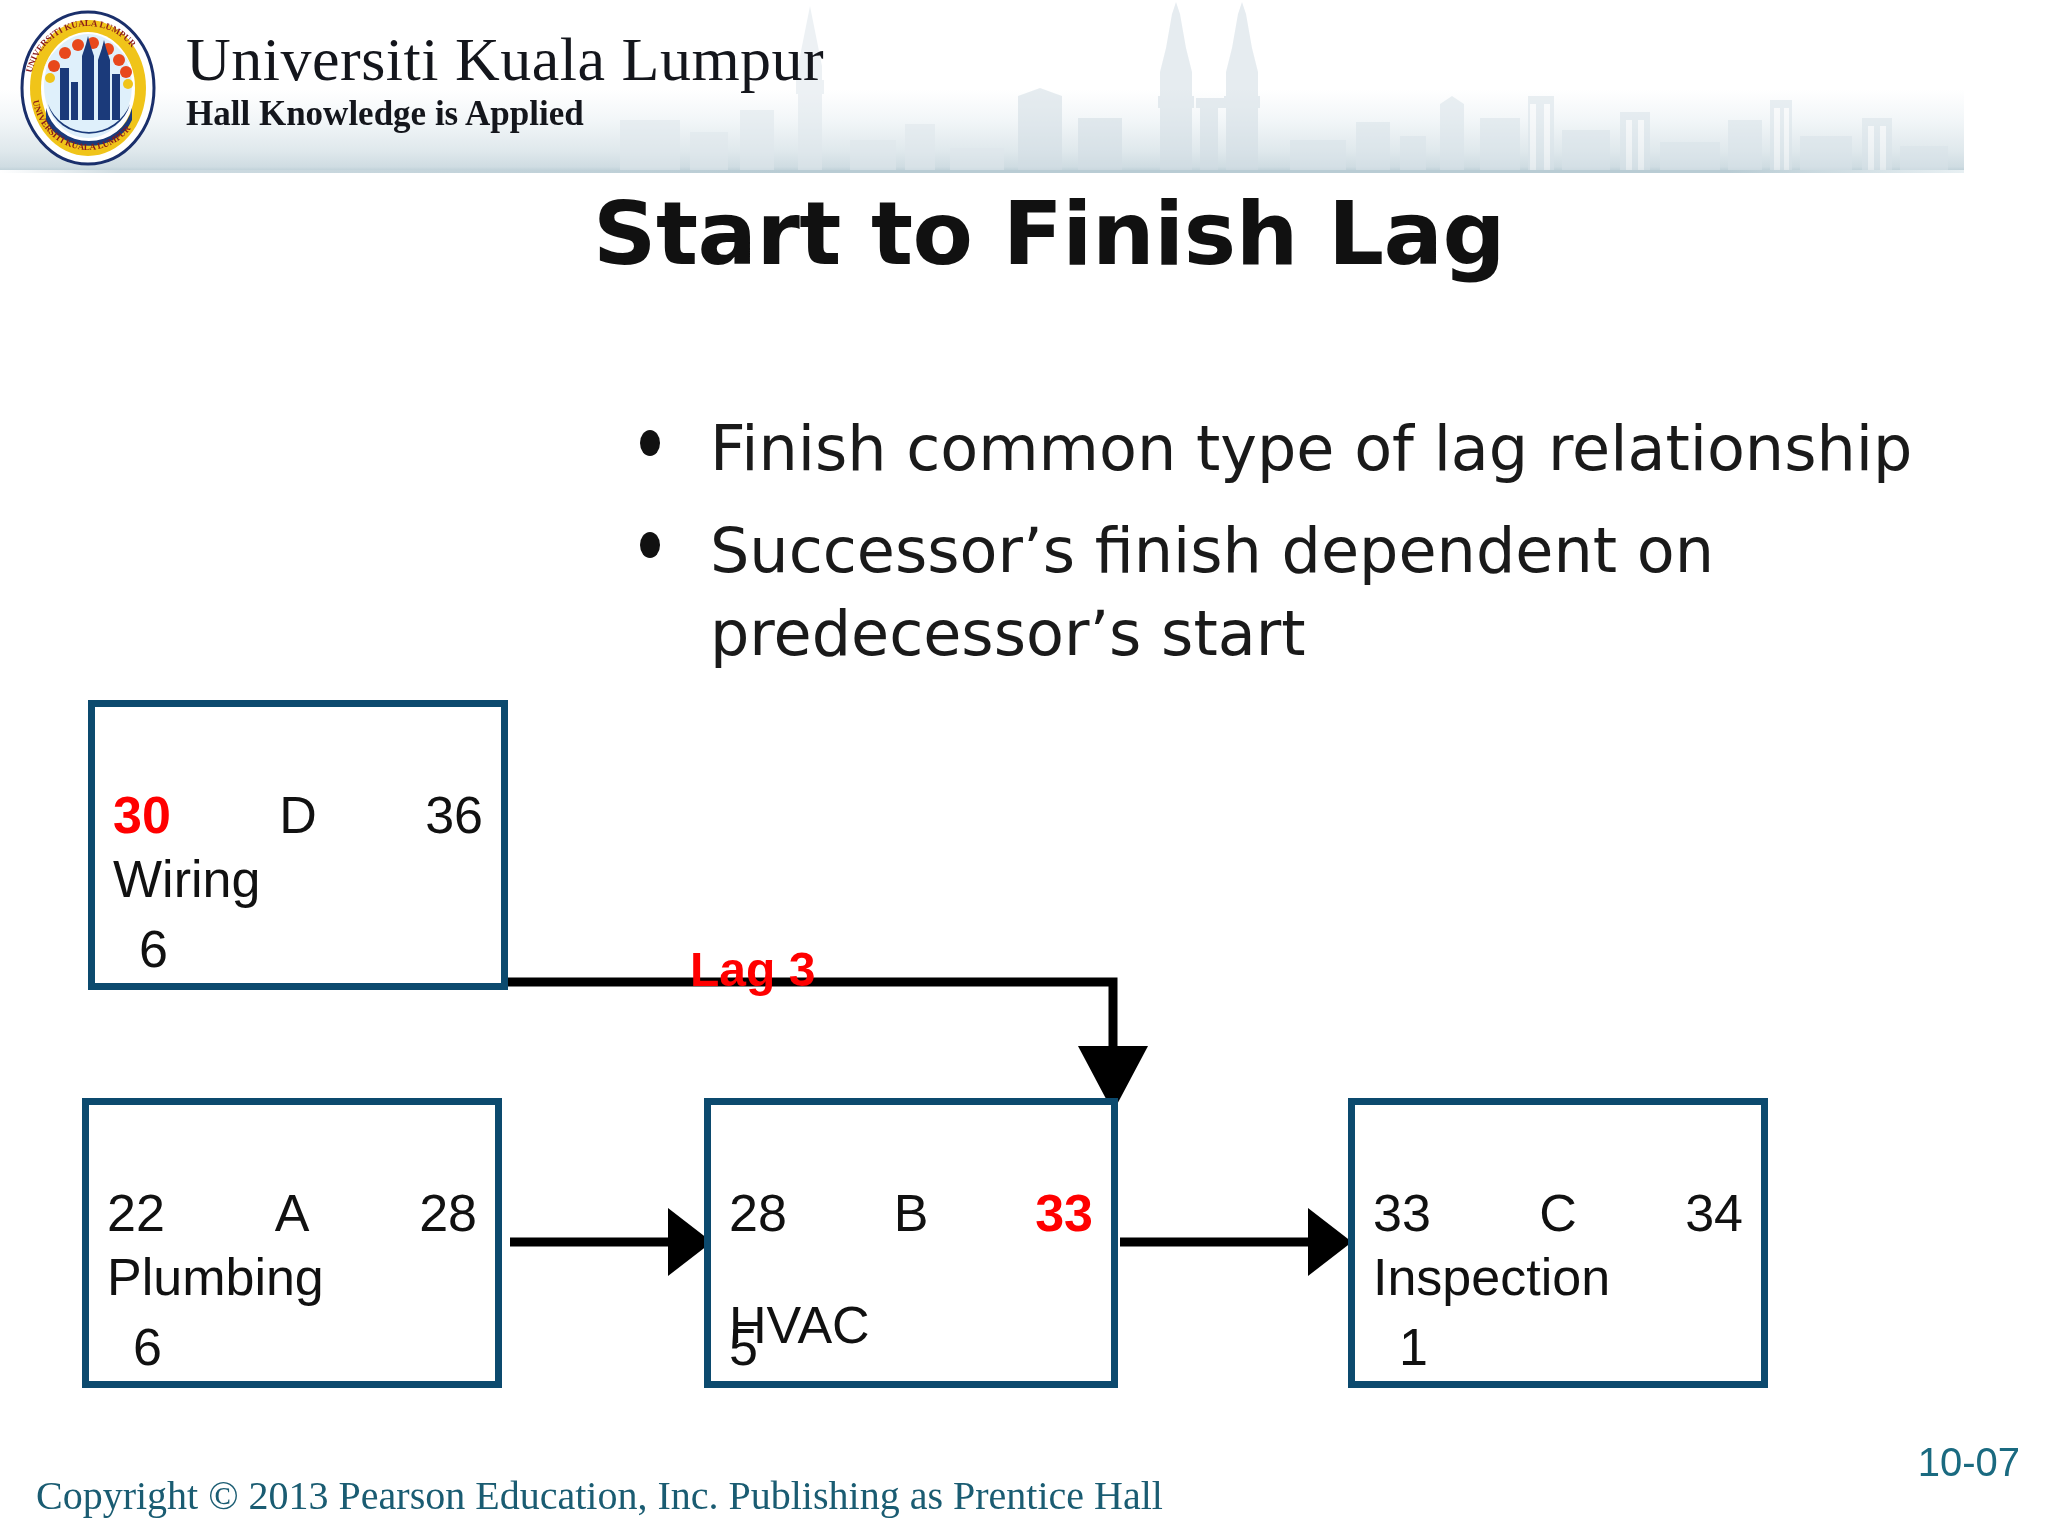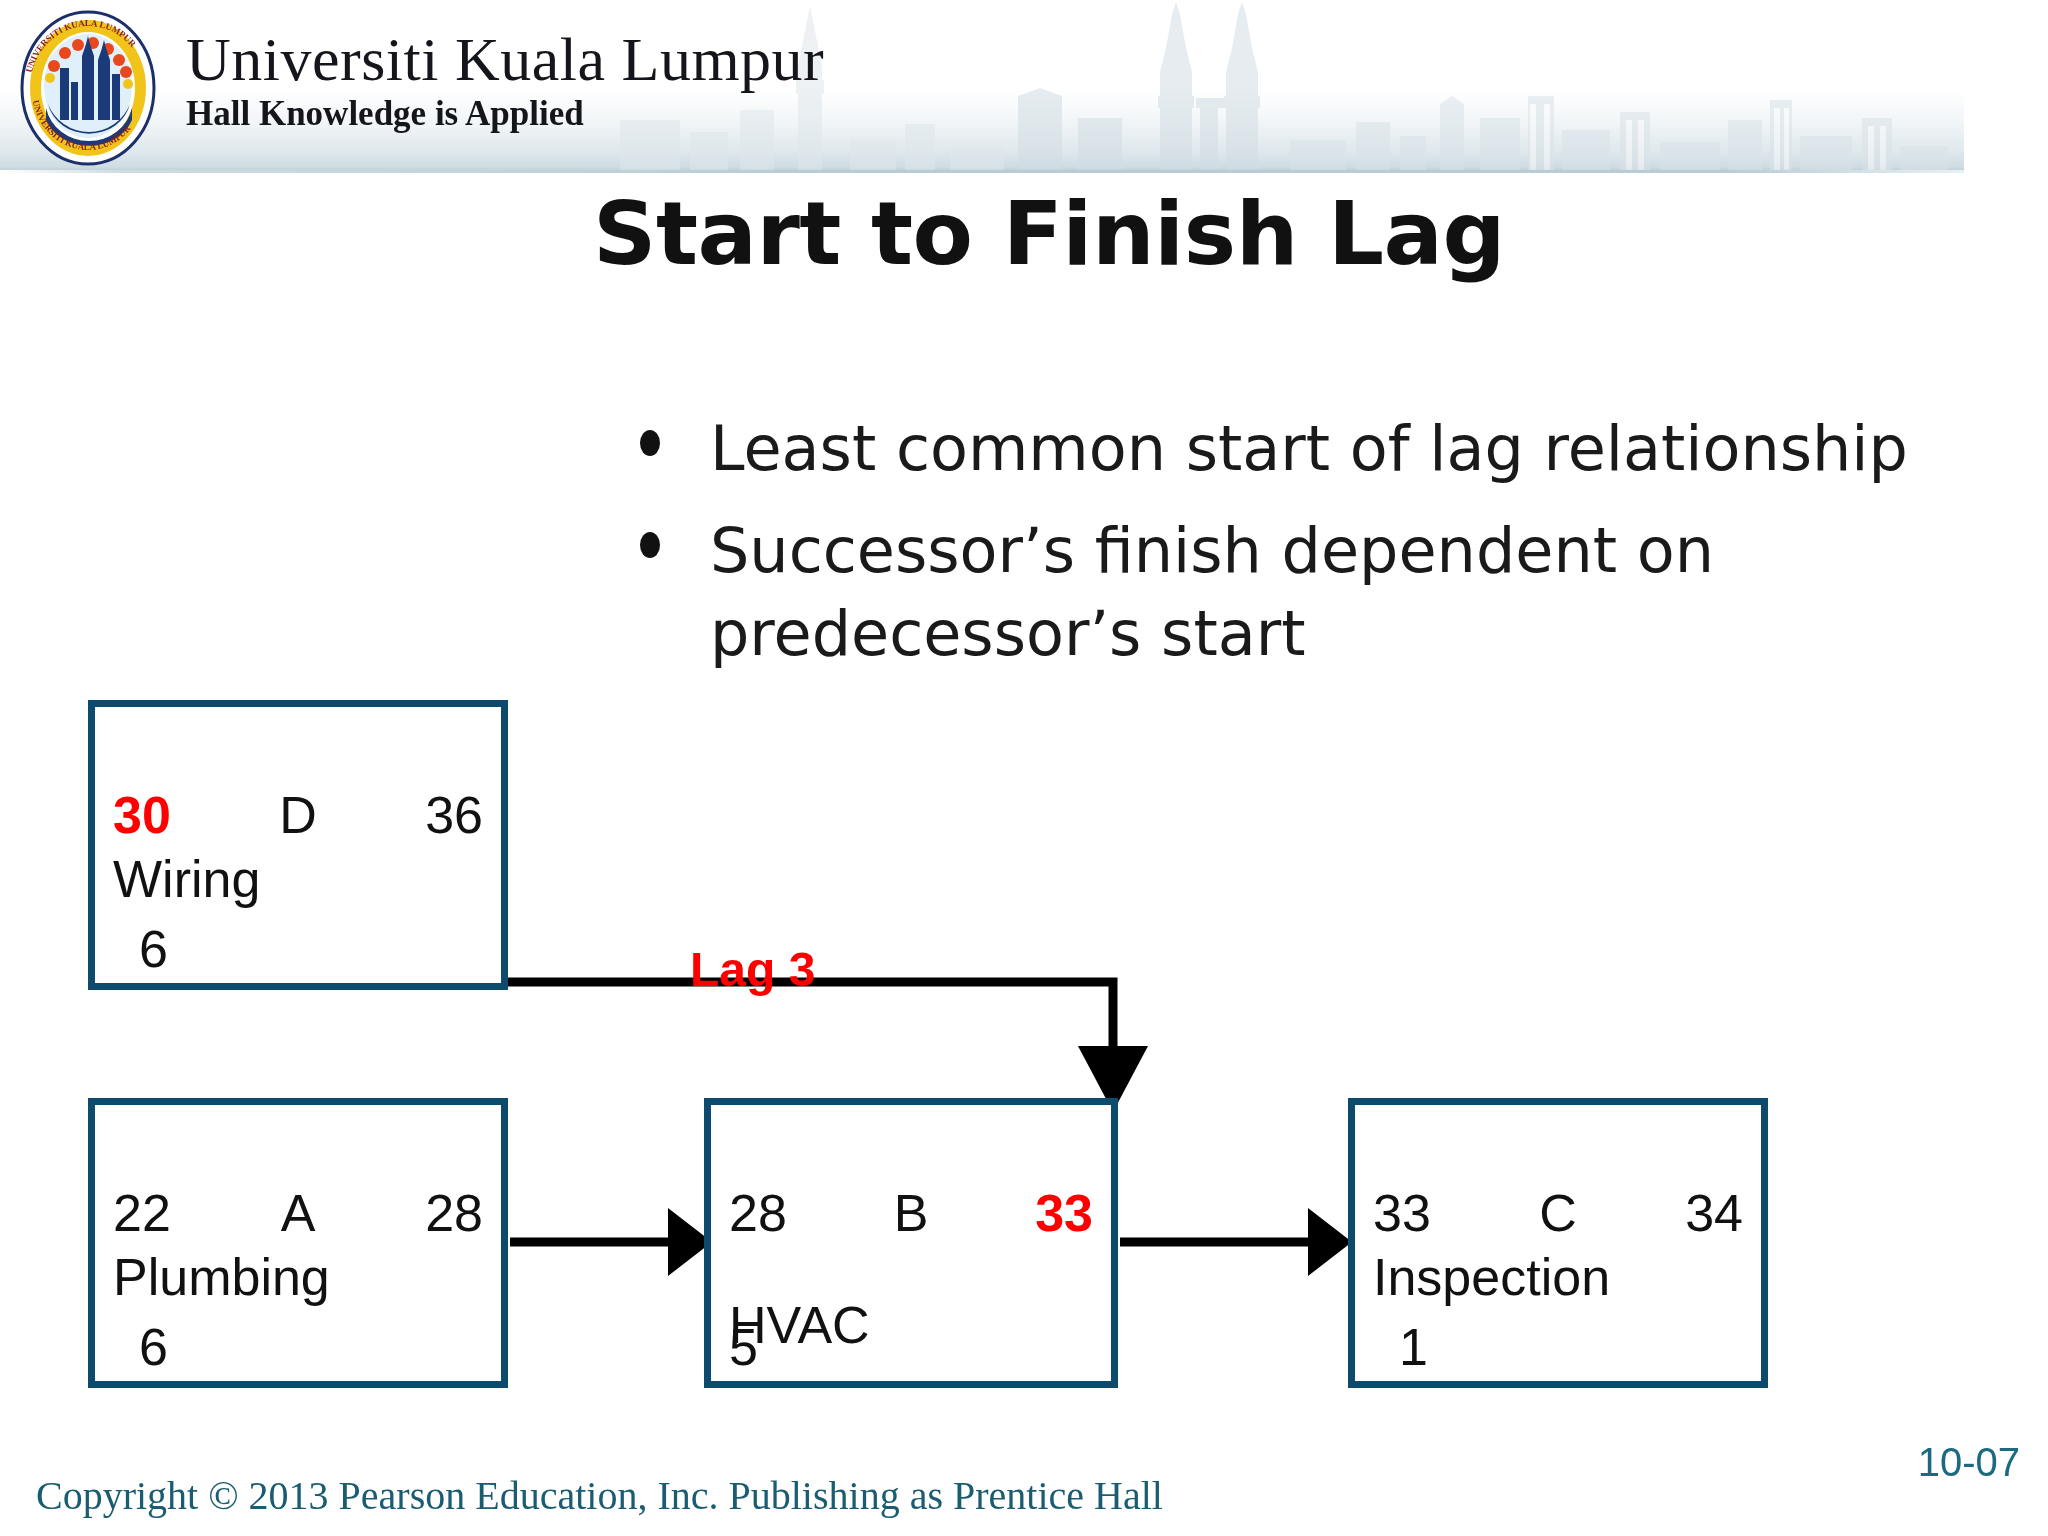--- a/index.html
+++ b/index.html
@@ -277,21 +277,21 @@
     <div class="brand-main">Universiti Kuala Lumpur</div>
     <div class="brand-sub">Hall Knowledge is Applied</div>
   </div>
 </div>
 
 <div class="slide-title">Start to Finish Lag</div>
 
 <div class="bullets">
   <div class="bullet">
     <span class="dot"></span>
-    <span>Least common start of lag relationship</span>
+    <span>Finish common type of lag relationship</span>
   </div>
   <div class="bullet">
     <span class="dot"></span>
     <span>Successor’s finish dependent on predecessor’s start</span>
   </div>
 </div>
 
 <svg class="diagram" viewBox="0 0 2048 1536">
 
   <g stroke="#000000" stroke-width="9" fill="none">
@@ -313,21 +313,21 @@
 <div class="node" style="left:88px; top:700px; width:420px; height:290px;">
   <div class="node-row" style="top:78px;">
     <span class="node-es hot">30</span>
     <span class="node-id">D</span>
     <span class="node-ef">36</span>
   </div>
   <div class="node-name" style="top:142px;">Wiring</div>
   <div class="node-dur" style="top:212px;">6</div>
 </div>
 
-<div class="node" style="left:88px; top:1098px; width:420px; height:290px;">
+<div class="node" style="left:82px; top:1098px; width:420px; height:290px;">
   <div class="node-row" style="top:78px;">
     <span class="node-es">22</span>
     <span class="node-id">A</span>
     <span class="node-ef">28</span>
   </div>
   <div class="node-name" style="top:142px;">Plumbing</div>
   <div class="node-dur" style="top:212px;">6</div>
 </div>
 
 <div class="node" style="left:704px; top:1098px; width:414px; height:290px;">

